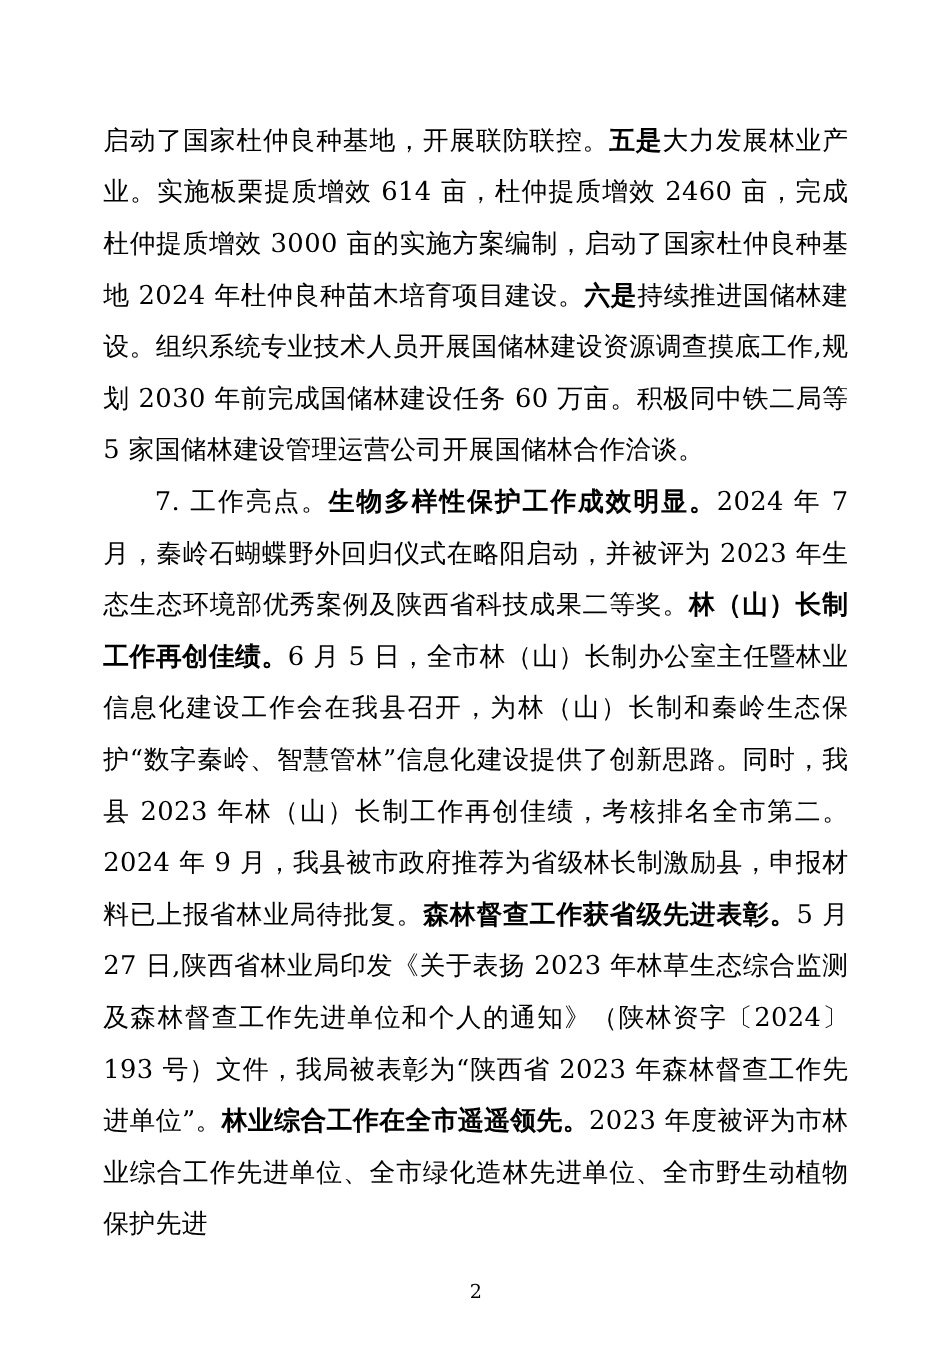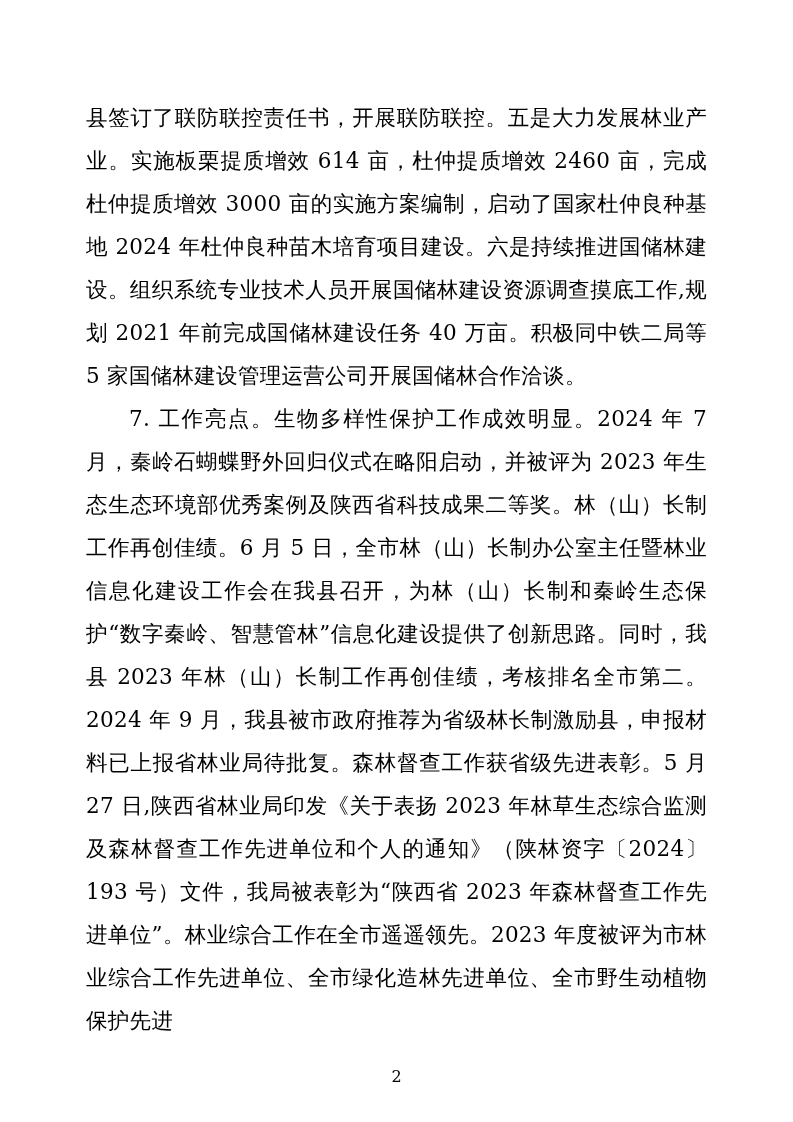--- a/index.html
+++ b/index.html
@@ -30,36 +30,36 @@
     letter-spacing: 0.3px;
   }
   .para {
     margin: 0 0 0 0;
     text-indent: 0;
   }
   .para.indent {
     text-indent: 2em;
   }
   .bold {
-    font-weight: normal;
+    font-weight: bold;
     font-family: "DejaVu Sans", "Liberation Sans", sans-serif;
   }
   .pagenum {
     position: absolute;
     bottom: 36px;
     left: 0;
     right: 0;
     text-align: center;
     font-size: 16px;
     font-family: "DejaVu Serif", "Liberation Serif", serif;
     color: #000000;
   }
 </style>
 </head>
 <body>
 
 <div class="page">
   <div class="doc-body">
-    <p class="para" id="para-1"><span>县签订了联防联控责任书，开展联防联控。</span><span class="bold">五是</span><span>大力发展林业产业。实施板栗提质增效 614 亩，杜仲提质增效 2460 亩，完成杜仲提质增效 3000 亩的实施方案编制，启动了国家杜仲良种基地 2024 年杜仲良种苗木培育项目建设。</span><span class="bold">六是</span><span>持续推进国储林建设。组织系统专业技术人员开展国储林建设资源调查摸底工作,规划 2021 年前完成国储林建设任务 40 万亩。积极同中铁二局等 5 家国储林建设管理运营公司开展国储林合作洽谈。</span></p>
+    <p class="para" id="para-1"><span>启动了国家杜仲良种基地，开展联防联控。</span><span class="bold">五是</span><span>大力发展林业产业。实施板栗提质增效 614 亩，杜仲提质增效 2460 亩，完成杜仲提质增效 3000 亩的实施方案编制，启动了国家杜仲良种基地 2024 年杜仲良种苗木培育项目建设。</span><span class="bold">六是</span><span>持续推进国储林建设。组织系统专业技术人员开展国储林建设资源调查摸底工作,规划 2030 年前完成国储林建设任务 60 万亩。积极同中铁二局等 5 家国储林建设管理运营公司开展国储林合作洽谈。</span></p>
     <p class="para indent" id="para-2"><span>7. 工作亮点。</span><span class="bold">生物多样性保护工作成效明显。</span><span>2024 年 7 月，秦岭石蝴蝶野外回归仪式在略阳启动，并被评为 2023 年生态生态环境部优秀案例及陕西省科技成果二等奖。</span><span class="bold">林（山）长制工作再创佳绩。</span><span>6 月 5 日，全市林（山）长制办公室主任暨林业信息化建设工作会在我县召开，为林（山）长制和秦岭生态保护“数字秦岭、智慧管林”信息化建设提供了创新思路。同时，我县 2023 年林（山）长制工作再创佳绩，考核排名全市第二。2024 年 9 月，我县被市政府推荐为省级林长制激励县，申报材料已上报省林业局待批复。</span><span class="bold">森林督查工作获省级先进表彰。</span><span>5 月 27 日,陕西省林业局印发《关于表扬 2023 年林草生态综合监测及森林督查工作先进单位和个人的通知》（陕林资字〔2024〕193 号）文件，我局被表彰为“陕西省 2023 年森林督查工作先进单位”。</span><span class="bold">林业综合工作在全市遥遥领先。</span><span>2023 年度被评为市林业综合工作先进单位、全市绿化造林先进单位、全市野生动植物保护先进</span></p>
   </div>
   <div class="pagenum">2</div>
 </div>
 
 </body></html>

